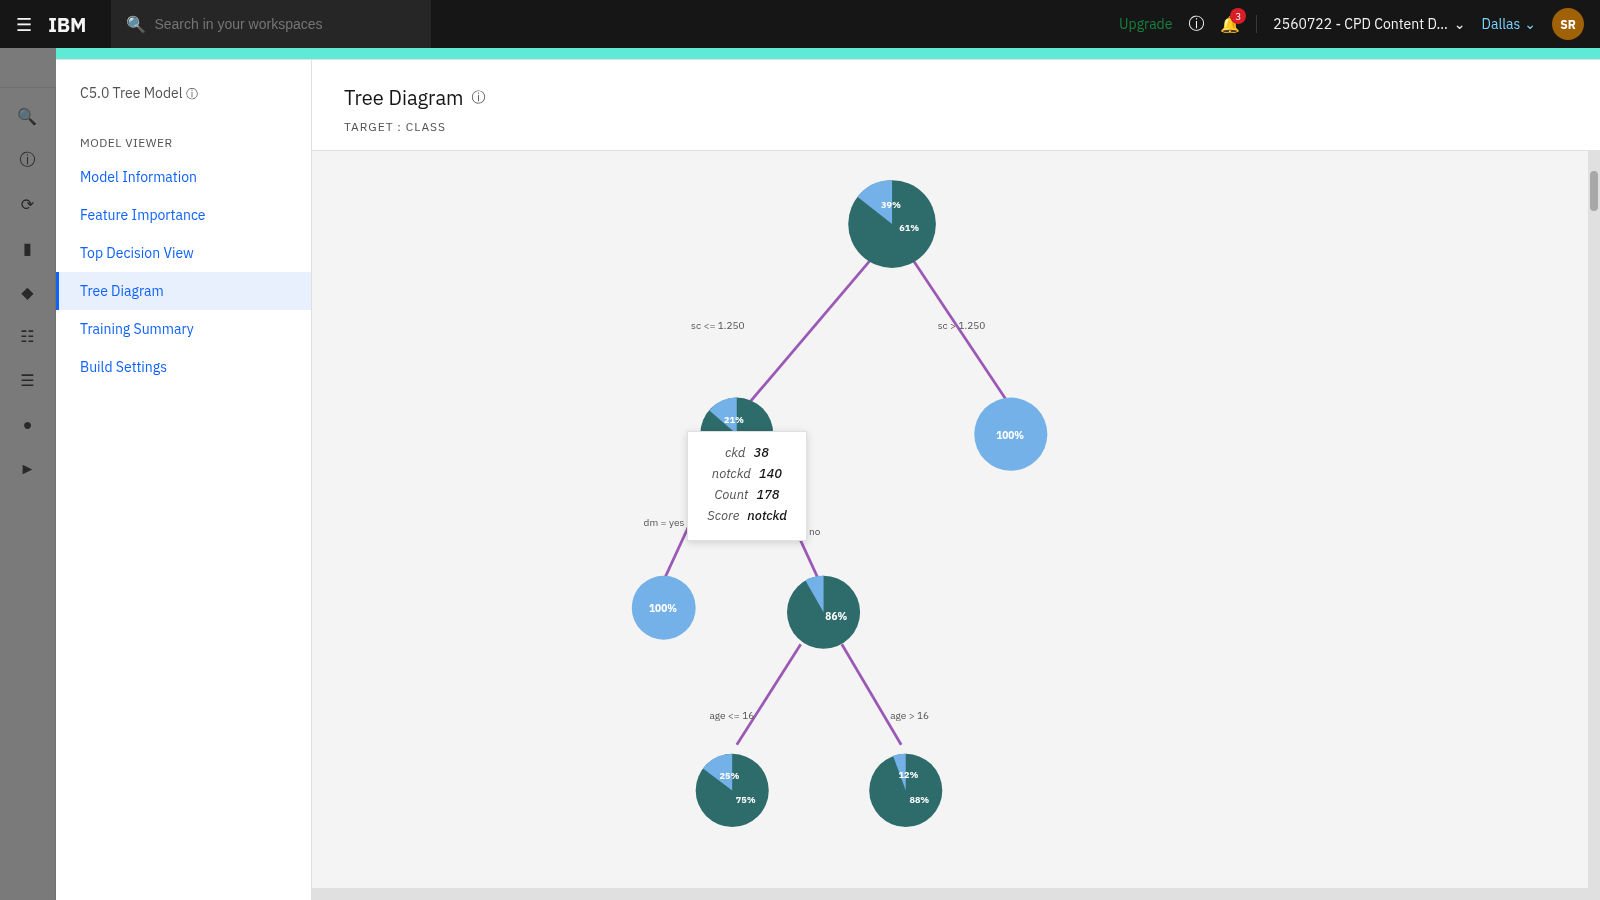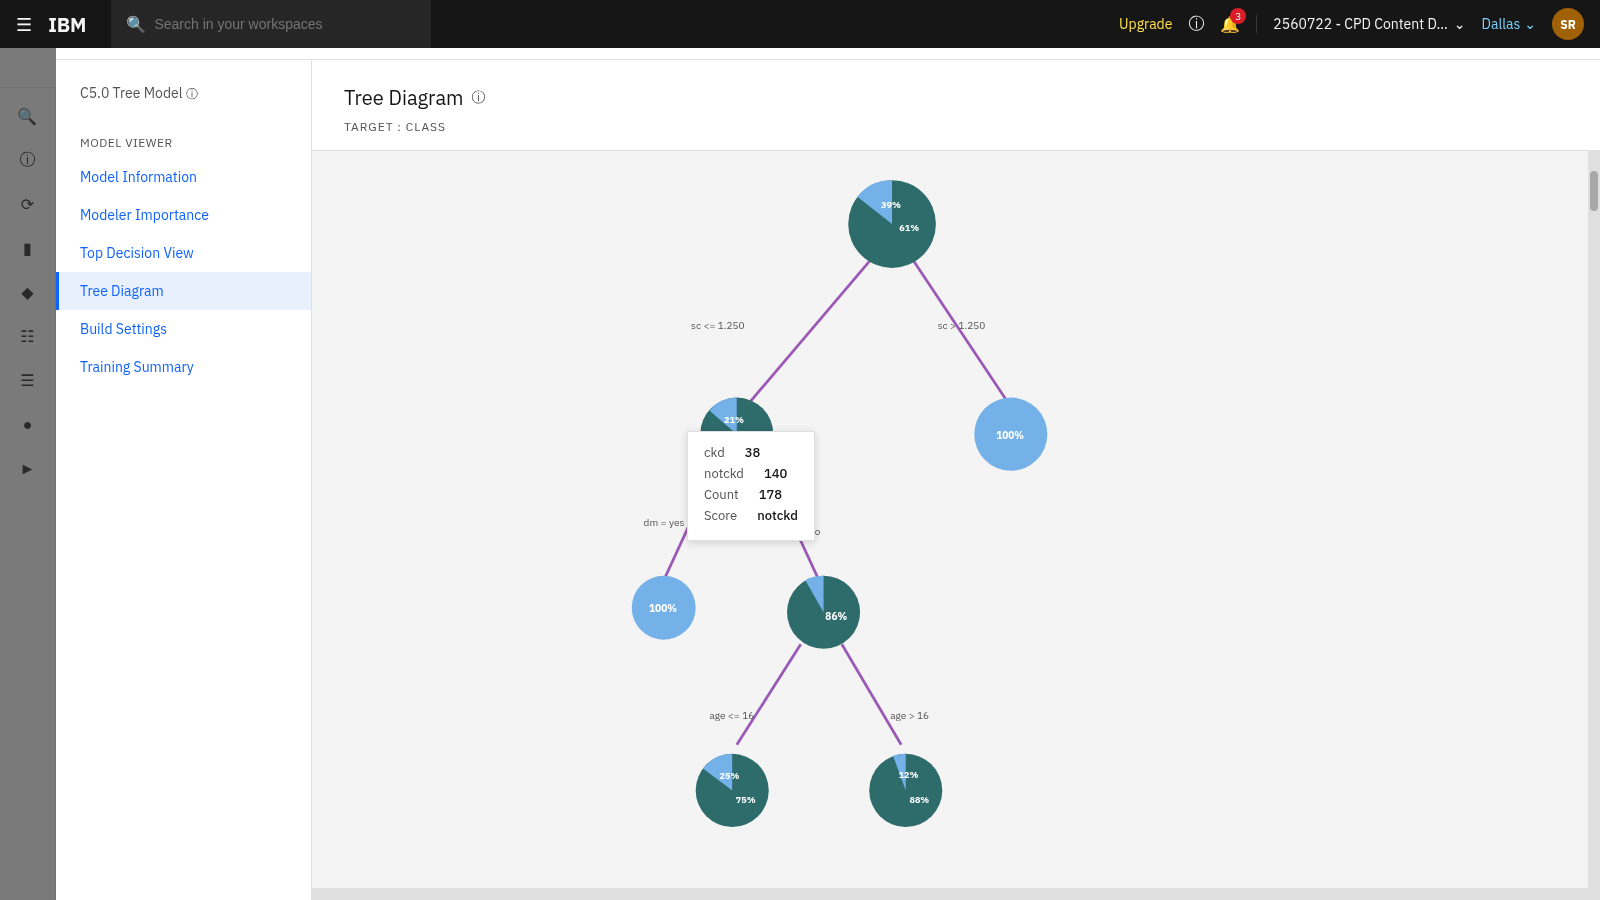--- a/index.html
+++ b/index.html
@@ -11,21 +11,21 @@
       height: 48px; padding: 0 16px; gap: 16px; position: relative; z-index: 100;
     }
     .navbar-menu { color: #f4f4f4; font-size: 18px; cursor: pointer; }
     .navbar-logo { color: #f4f4f4; font-weight: bold; font-size: 20px; margin-right: 8px; }
     .navbar-search {
       display: flex; align-items: center; background: #262626; border: none;
       color: #8d8d8d; padding: 8px 16px; flex: 0 0 320px; height: 48px; gap: 8px;
     }
     .navbar-search input { background: transparent; border: none; color: #f4f4f4; font-size: 14px; outline: none; width: 100%; }
     .navbar-right { display: flex; align-items: center; gap: 16px; margin-left: auto; }
-    .upgrade-btn { color: #fde047; font-size: 14px; cursor: pointer; }
+    .upgrade-btn { color: #15803d; font-size: 14px; cursor: pointer; }
     .nav-icon { color: #f4f4f4; font-size: 16px; cursor: pointer; position: relative; }
     .badge {
       position: absolute; top: -6px; right: -6px; background: #da1e28; color: white;
       border-radius: 50%; width: 16px; height: 16px; font-size: 10px;
       display: flex; align-items: center; justify-content: center;
     }
     .workspace-selector {
       display: flex; align-items: center; gap: 6px; color: #f4f4f4; font-size: 14px; cursor: pointer;
       border-left: 1px solid #393939; padding-left: 16px;
     }
@@ -66,21 +66,21 @@
 
     
     .modal-overlay {
       position: absolute; left: 0; top: 0; right: 0; bottom: 0;
       background: rgba(0,0,0,0.5); z-index: 50; display: flex; align-items: flex-start; justify-content: flex-start;
     }
 
     
     .modal {
       position: absolute; left: 56px; top: 0; right: 0; bottom: 0;
-      background: #ffffff; display: flex; flex-direction: column; overflow: hidden;
+      background: #5eead4; display: flex; flex-direction: column; overflow: hidden;
     }
     .modal-header {
       display: flex; align-items: center; justify-content: space-between;
       padding: 16px 24px; border-bottom: 1px solid #e0e0e0; flex-shrink: 0;
     }
     .modal-title { font-size: 20px; font-weight: 400; color: #161616; }
     .modal-close { cursor: pointer; color: #525252; font-size: 20px; background: none; border: none; }
     .modal-body { display: flex; flex: 1; overflow: hidden; }
 
     
@@ -124,21 +124,21 @@
       margin-top: 20px; cursor: pointer;
     }
 
     
     .tooltip {
       position: absolute; background: white; border: 1px solid #e0e0e0;
       padding: 12px 16px; font-size: 13px; color: #161616;
       box-shadow: 0 2px 8px rgba(0,0,0,0.15); z-index: 100;
       min-width: 120px;
     }
-    .tooltip-row { display: flex; justify-content: flex-start; gap: 20px; margin-bottom: 4px; }
+    .tooltip-row { display: flex; justify-content: center; gap: 8px; margin-bottom: 4px; font-style: italic; }
     .tooltip-label { color: #525252; }
     .tooltip-value { color: #161616; font-weight: 500; }
   </style>
 </head>
 <body>
 
 <div class="navbar">
   <span class="navbar-menu">☰</span>
   <span class="navbar-logo">IBM</span>
   <div class="navbar-search">
@@ -208,33 +208,33 @@
         <div class="model-sidebar-title">
           <span>C5.0 Tree Model</span>
           <span class="info-icon"> ⓘ</span>
         </div>
         <div class="section-label">MODEL VIEWER</div>
 
         <div class="nav-item">
           <span>Model Information</span>
         </div>
         <div class="nav-item">
-          <span>Modeler Importance</span>
+          <span>Feature Importance</span>
         </div>
         <div class="nav-item">
           <span>Top Decision View</span>
         </div>
         <div class="nav-item active">
           <span>Tree Diagram</span>
         </div>
         <div class="nav-item">
+          <span>Training Summary</span>
+        </div>
+        <div class="nav-item">
           <span>Build Settings</span>
-        </div>
-        <div class="nav-item">
-          <span>Training Summary</span>
         </div>
       </div>
 
       <div class="content-area">
         <div class="content-header">
           <div class="content-title">
             <span>Tree Diagram</span>
             <span style="font-size:14px;color:#525252;">ⓘ</span>
           </div>
           <div class="target-label">TARGET : CLASS</div>

